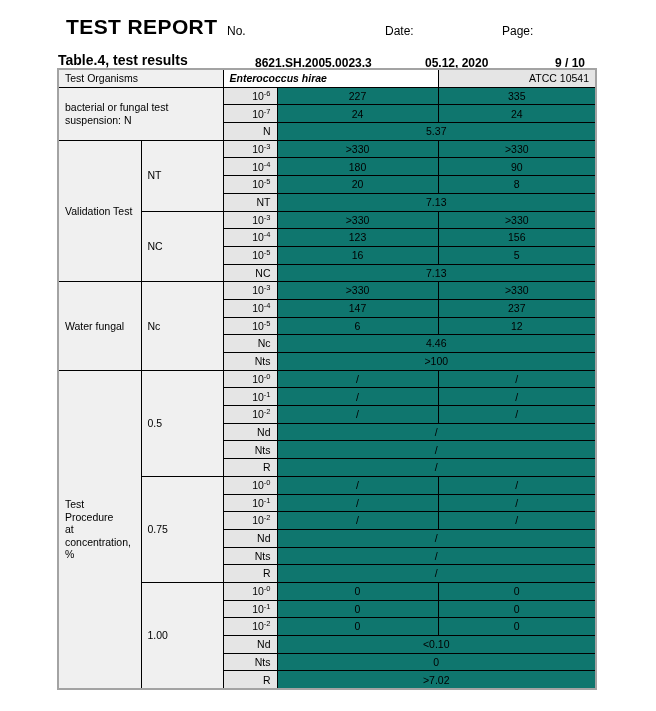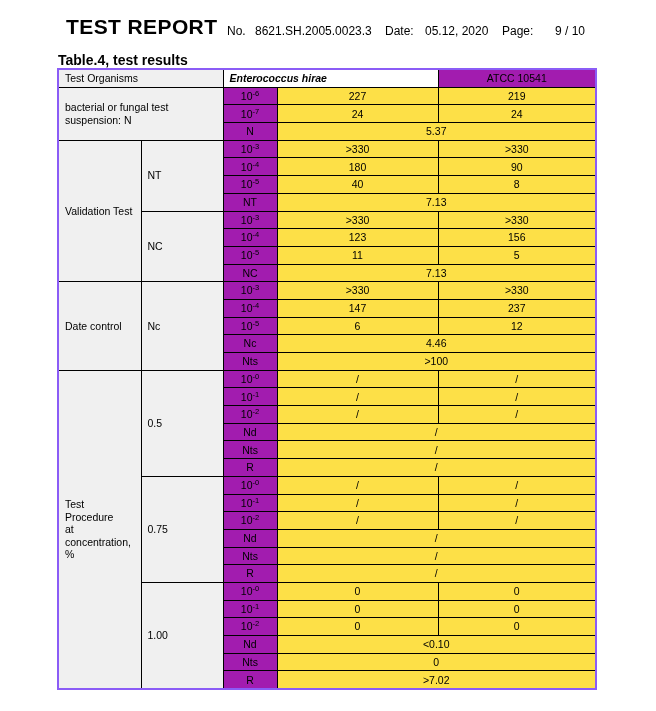--- a/index.html
+++ b/index.html
@@ -13,45 +13,45 @@
   }
   .hdr-title {
     position: absolute; left: 66px; top: 15px;
     font-size: 21px; font-weight: bold; letter-spacing: 0.4px;
     white-space: nowrap;
   }
   .hdr-item {
     position: absolute; top: 24px;
     font-size: 12px; white-space: nowrap;
   }
-  .hdr-item.bold { font-weight: normal; }
+  .hdr-item.bold { font-weight: bold; margin-top: 32px; }
   .caption {
     position: absolute; left: 58px; top: 52px;
     font-size: 14px; font-weight: bold; white-space: nowrap;
   }
   table.results {
     position: absolute; left: 57px; top: 68px;
     width: 538px;
     border-collapse: collapse;
     table-layout: fixed;
-    border: 2px solid #8b5cf6;
+    border: 2px solid #a3a3a3;
   }
   table.results td {
     border: 1px solid #000;
     font-size: 10.5px;
     height: 16.7px;
     padding: 0 6px;
     vertical-align: middle;
     line-height: 1.18;
     overflow: hidden;
   }
   td.lbl { background: #f0f0f0; text-align: left; white-space: pre-line; }
-  td.dil { background: #a21caf; text-align: center; }
+  td.dil { background: #e5e5e5; text-align: right; }
   td.org { background: #ffffff; text-align: left; font-weight: bold; font-style: italic; }
-  td.val { background: #fde047; text-align: center; }
+  td.val { background: #0f766e; text-align: center; }
   td sup { font-size: 7.5px; line-height: 0; vertical-align: super; }
 </style>
 </head>
 <body>
 
 <div>
 
   <div class="hdr-title">TEST REPORT</div>
 
   <span class="hdr-item" style="left:227px;">No.</span>
@@ -75,21 +75,21 @@
         <tr>
           <td colspan="2" class="lbl">Test Organisms</td>
           <td colspan="2" class="org">Enterococcus hirae</td>
           <td class="dil">ATCC 10541</td>
         </tr>
         <tr>
           <td colspan="2" rowspan="3" class="lbl">bacterial or fungal test
 suspension: N</td>
           <td class="dil">10<sup>-6</sup></td>
           <td class="val">227</td>
-          <td class="val">219</td>
+          <td class="val">335</td>
         </tr>
         <tr>
           <td class="dil">10<sup>-7</sup></td>
           <td class="val">24</td>
           <td class="val">24</td>
         </tr>
         <tr>
           <td class="dil">N</td>
           <td colspan="2" class="val">5.37</td>
         </tr>
@@ -100,49 +100,49 @@
           <td class="val">&gt;330</td>
           <td class="val">&gt;330</td>
         </tr>
         <tr>
           <td class="dil">10<sup>-4</sup></td>
           <td class="val">180</td>
           <td class="val">90</td>
         </tr>
         <tr>
           <td class="dil">10<sup>-5</sup></td>
-          <td class="val">40</td>
+          <td class="val">20</td>
           <td class="val">8</td>
         </tr>
         <tr>
           <td class="dil">NT</td>
           <td colspan="2" class="val">7.13</td>
         </tr>
         <tr>
           <td rowspan="4" class="lbl">NC</td>
           <td class="dil">10<sup>-3</sup></td>
           <td class="val">&gt;330</td>
           <td class="val">&gt;330</td>
         </tr>
         <tr>
           <td class="dil">10<sup>-4</sup></td>
           <td class="val">123</td>
           <td class="val">156</td>
         </tr>
         <tr>
           <td class="dil">10<sup>-5</sup></td>
-          <td class="val">11</td>
+          <td class="val">16</td>
           <td class="val">5</td>
         </tr>
         <tr>
           <td class="dil">NC</td>
           <td colspan="2" class="val">7.13</td>
         </tr>
         <tr>
-          <td rowspan="5" class="lbl">Date control</td>
+          <td rowspan="5" class="lbl">Water fungal</td>
           <td rowspan="5" class="lbl">Nc</td>
           <td class="dil">10<sup>-3</sup></td>
           <td class="val">&gt;330</td>
           <td class="val">&gt;330</td>
         </tr>
         <tr>
           <td class="dil">10<sup>-4</sup></td>
           <td class="val">147</td>
           <td class="val">237</td>
         </tr>

